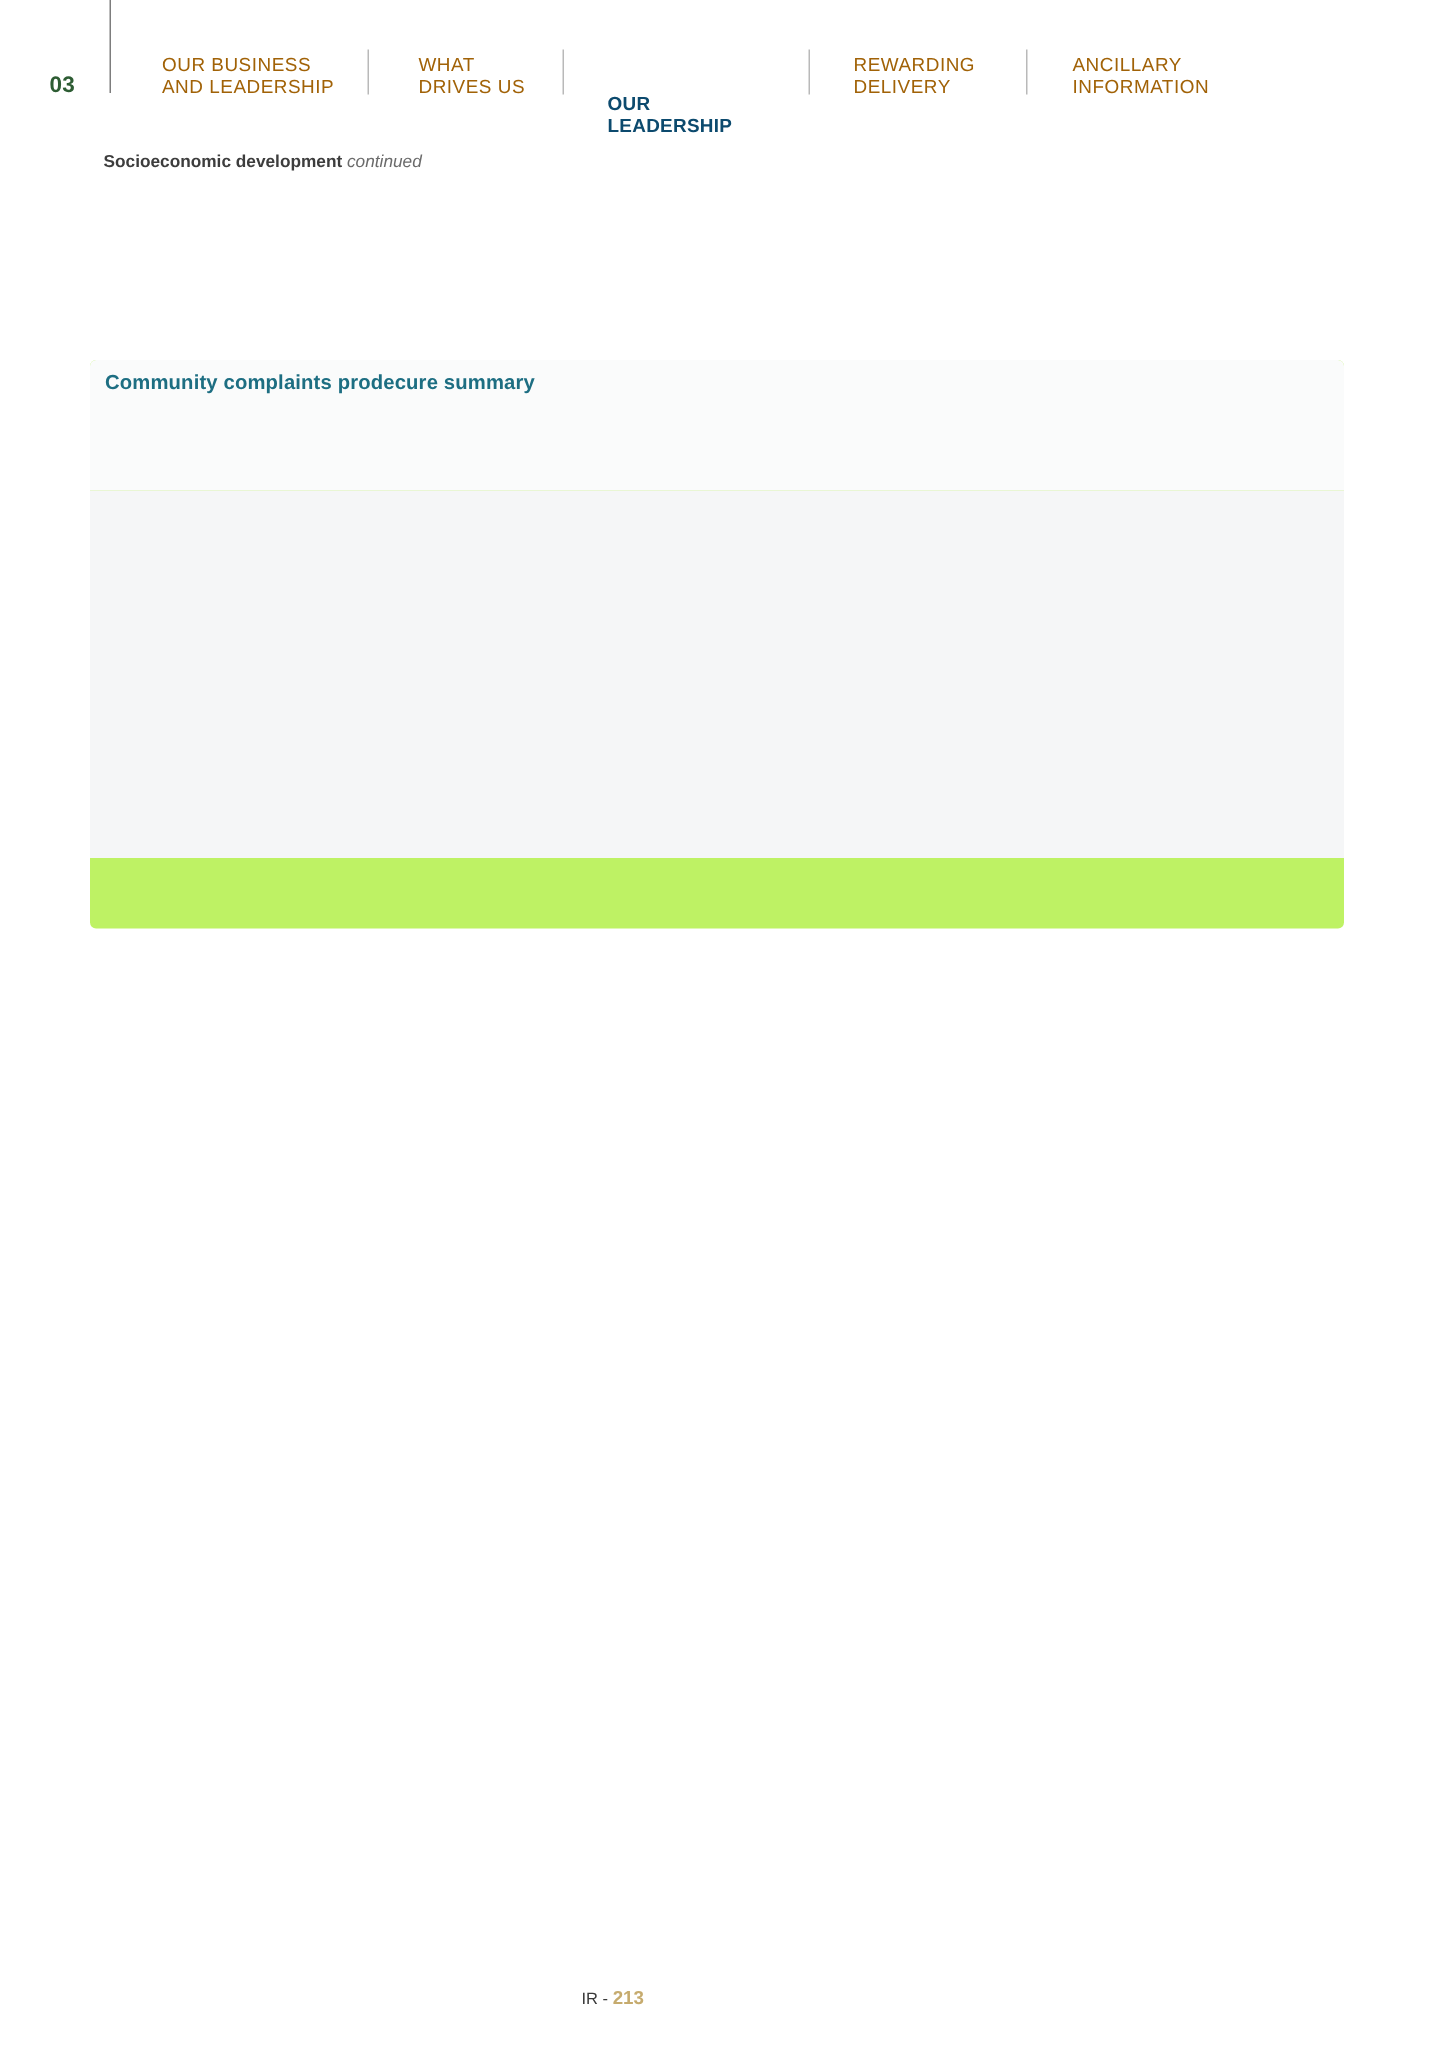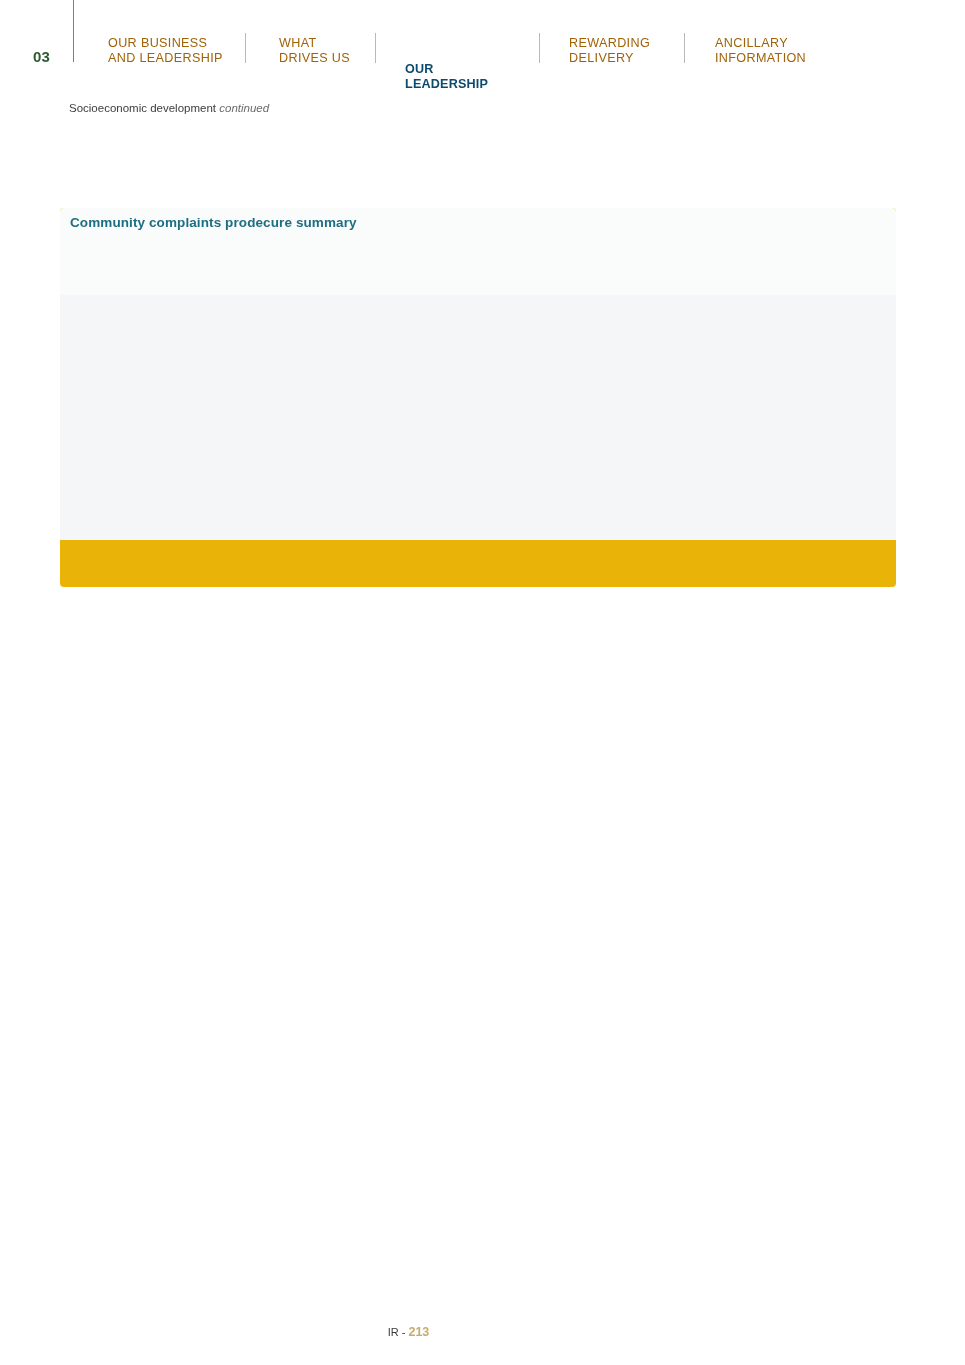--- a/index.html
+++ b/index.html
@@ -10,29 +10,29 @@
   
   .hdr{position:absolute;left:0;top:0;width:965px;height:90px;}
   .sec-num{position:absolute;left:33px;top:48px;font-size:15px;font-weight:bold;
            color:#2d5c33;letter-spacing:0.2px;}
   .hdr-div{position:absolute;width:1px;background:#b9b9b9;}
   .tab{position:absolute;font-size:12.6px;line-height:15px;color:#a16207;
        letter-spacing:0.35px;white-space:nowrap;}
   .tab.active{color:#0c4a6e;font-weight:bold;letter-spacing:0.2px;margin-top:26px;}
 
   .running{position:absolute;left:69px;top:102px;font-size:11.5px;color:#3d3d3d;}
-  .running b{font-weight:normal;}
+  .running b{font-weight:bold;}
   .running i{font-style:italic;color:#6b6b6b;font-weight:normal;margin-top:44px;}
 
   
   .sdg{position:absolute;left:838px;top:133px;width:60px;height:60px;}
 
   
-  .diagram{position:absolute;left:60px;top:208px;width:836px;height:379px;
-           border-radius:4px;background:#eab308;overflow:hidden;}
+  .diagram{position:absolute;left:60px;top:240px;width:836px;height:379px;
+           border-radius:4px;background:#bef264;overflow:hidden;}
   .dg-bandtop{position:absolute;left:0;top:0;width:836px;height:87px;background:#fafbfb;}
   .dg-bandmid{position:absolute;left:0;top:87px;width:836px;height:245px;background:#f5f6f7;}
   .dg-title{position:absolute;left:10px;top:7px;font-size:13.5px;font-weight:bold;
             color:#1d6e82;letter-spacing:0.1px;}
 
   
   .footer{position:absolute;left:0;top:1325px;width:817px;text-align:center;font-size:11px;color:#3a3a3a;}
   .footer .pg{color:#c6ab6e;font-weight:bold;font-size:12.5px;}
 </style>
 </head>

